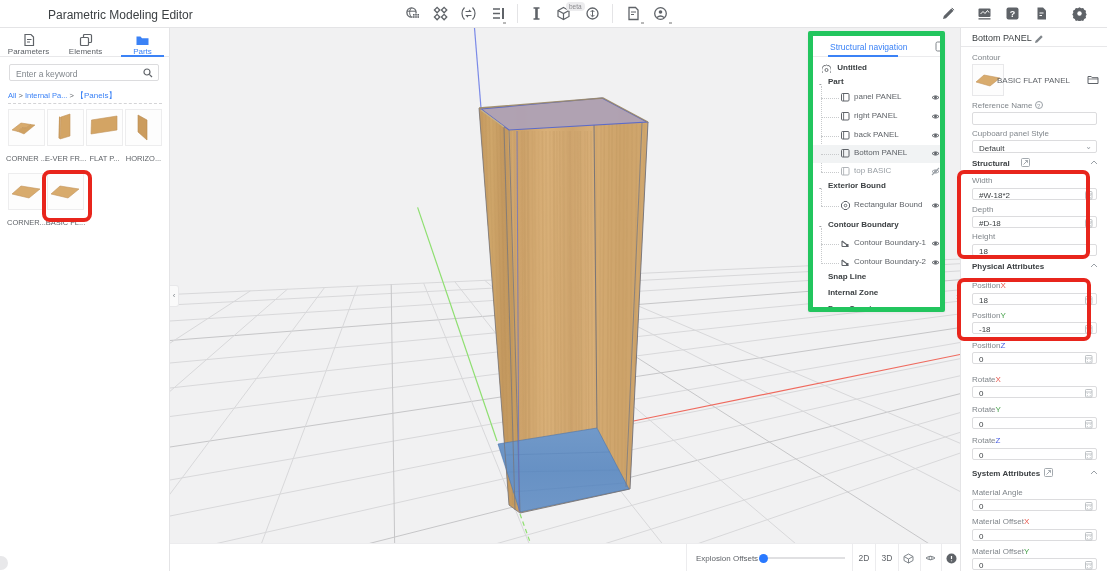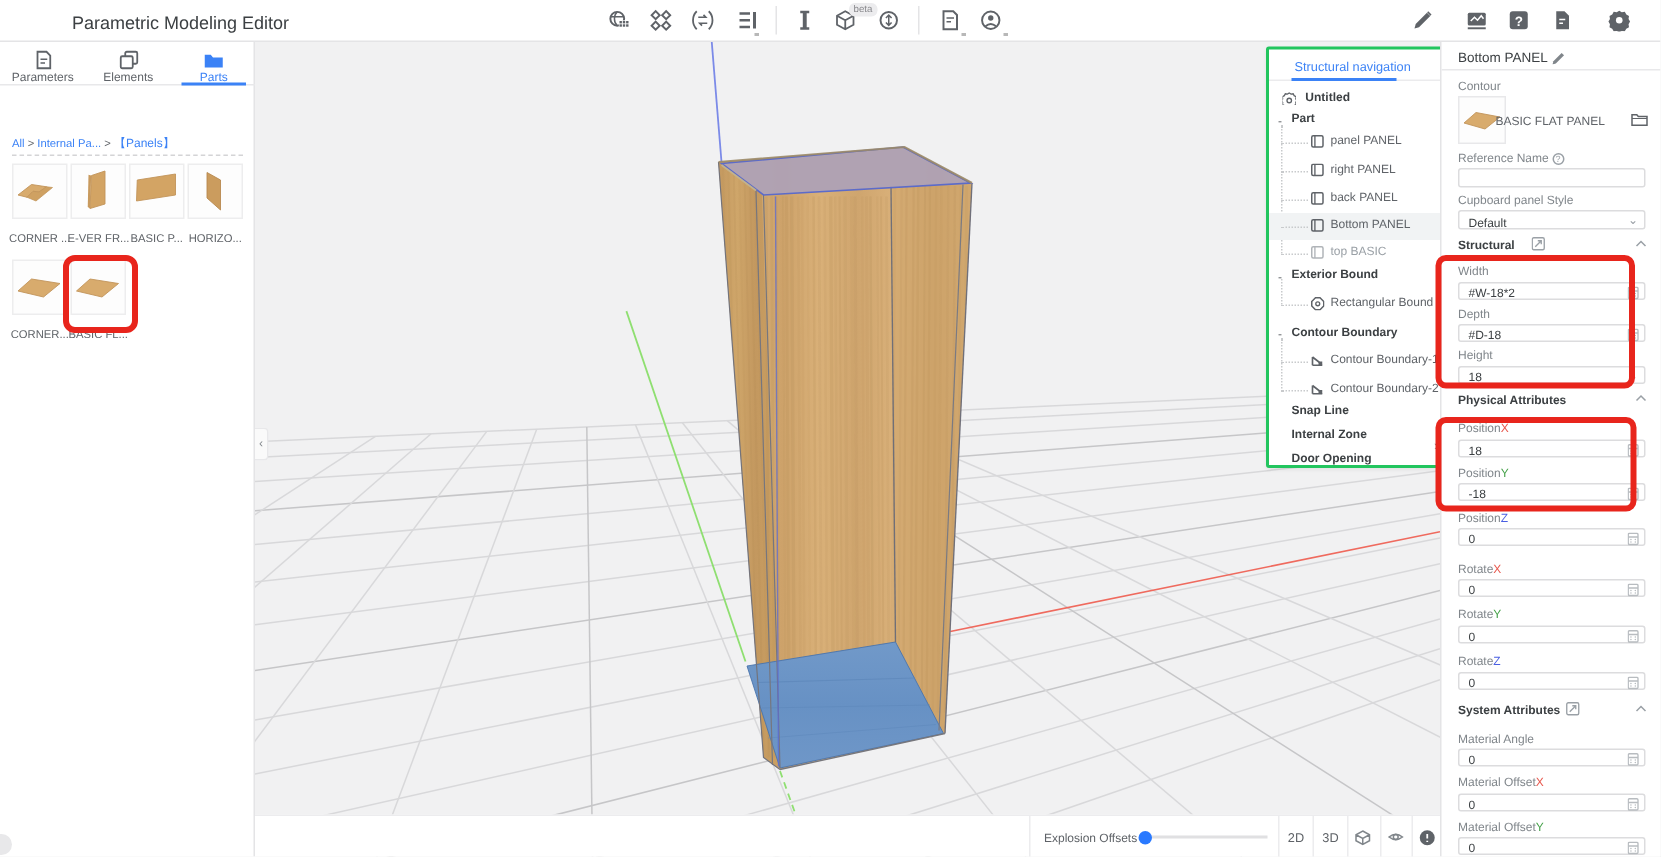--- a/index.html
+++ b/index.html
@@ -266,20 +266,27 @@
       </svg>
     </div>
  <div style="position:absolute;left:57px;top:19px;width:57px;text-align:center;font-size:8px;color:#5f6368">Elements</div>
  <div style="position:absolute;left:135px;top:5px;width:14px;height:14px">
       <svg width="14" height="14" viewBox="0 0 14 14" style="display:block;">
         <path d="M1.5 3.5 h4 l1.5 1.8 h6.5 V12 H1.5 Z" fill="#3b82f6"></path>
       </svg>
     </div>
  <div style="position:absolute;left:114px;top:19px;width:57px;text-align:center;font-size:8px;color:#3b82f6">Parts</div>
  <div style="position:absolute;left:121px;top:27px;width:43px;height:2px;background:#3b82f6"></div>
+ <div style="position:absolute;left:9px;top:36px;width:150px;height:17px;border:1px solid #dcdcde;border-radius:2px">
+   <div style="position:absolute;left:6px;top:4px;font-size:8.5px;color:#80868b">Enter a keyword</div>
+   <svg width="10" height="10" viewBox="0 0 10 10" style="display:block;position:absolute;right:5px;top:3px">
+        <circle cx="4" cy="4" r="3" fill="none" stroke="#5f6368" stroke-width="1.2"></circle>
+        <line x1="6.3" y1="6.3" x2="9" y2="9" stroke="#5f6368" stroke-width="1.2"></line>
+      </svg>
+ </div>
  <div style="position:absolute;left:8px;top:62px;font-size:7.5px;color:#3b82f6;white-space:nowrap">All <span style="color:#5f6368">&gt;</span> Internal Pa... <span style="color:#5f6368">&gt;</span> <span style="font-size:8px">【Panels】</span></div>
  <div style="position:absolute;left:8px;top:75px;width:154px;border-top:1px dashed #d4d4d6"></div>
  <div style="position:absolute;left:8px;top:81px;width:37px;height:37px;background:#fdfdfd;border:1px solid #ededee">
       <svg width="35" height="35" viewBox="0 0 35 35" style="display:block;">
         <polygon points="3,20 12,13 22,14.5 17,18 13,17.5 9,21.5" fill="#d8ab6d" stroke="#c2945a" stroke-width="0.6"></polygon>
         <polygon points="9,21.5 13,17.5 17,18 22,14.5 26,15 15,24" fill="#cfa162" stroke="#c2945a" stroke-width="0.5"></polygon>
       </svg>
     </div>
 <div style="position:absolute;left:6px;top:126px;width:41px;font-size:7.5px;color:#5f6368;text-align:center;white-space:nowrap;overflow:hidden">CORNER ...</div>
  <div style="position:absolute;left:47px;top:81px;width:37px;height:37px;background:#fdfdfd;border:1px solid #ededee">
@@ -287,21 +294,21 @@
         <polygon points="12,29 13,7 22,4 22,26" fill="#d3a464" stroke="#c2945a" stroke-width="0.6"></polygon>
         <polygon points="12,29 12.8,7 11,6.5 10.5,28" fill="#c89a5e"></polygon>
       </svg>
     </div>
 <div style="position:absolute;left:45px;top:126px;width:41px;font-size:7.5px;color:#5f6368;text-align:center;white-space:nowrap;overflow:hidden">E-VER FR...</div>
  <div style="position:absolute;left:86px;top:81px;width:37px;height:37px;background:#fdfdfd;border:1px solid #ededee">
       <svg width="35" height="35" viewBox="0 0 35 35" style="display:block;">
         <polygon points="4,24 4.5,10 30,6 30,20" fill="#d3a464" stroke="#c2945a" stroke-width="0.6"></polygon>
       </svg>
     </div>
-<div style="position:absolute;left:84px;top:126px;width:41px;font-size:7.5px;color:#5f6368;text-align:center;white-space:nowrap;overflow:hidden">BASIC P...</div>
+<div style="position:absolute;left:84px;top:126px;width:41px;font-size:7.5px;color:#5f6368;text-align:center;white-space:nowrap;overflow:hidden">FLAT P...</div>
  <div style="position:absolute;left:125px;top:81px;width:37px;height:37px;background:#fdfdfd;border:1px solid #ededee">
       <svg width="35" height="35" viewBox="0 0 35 35" style="display:block;">
         <polygon points="12,5 21,10 21,30 12,22" fill="#cb9c5e" stroke="#b8894f" stroke-width="0.6"></polygon>
       </svg>
     </div>
 <div style="position:absolute;left:123px;top:126px;width:41px;font-size:7.5px;color:#5f6368;text-align:center;white-space:nowrap;overflow:hidden">HORIZO...</div>
  <div style="position:absolute;left:8px;top:145px;width:37px;height:37px;background:#fdfdfd;border:1px solid #ededee">
       <svg width="35" height="35" viewBox="0 0 35 35" style="display:block;">
         <polygon points="3,20 12,12 31,15 20,24" fill="#d8ab6d" stroke="#c2945a" stroke-width="0.6"></polygon>
       </svg>
@@ -342,21 +349,21 @@
  <div style="position:absolute;left:771px;top:0;width:1px;height:28px;background:#ececee"></div>
  <div style="position:absolute;left:776px;top:9px">
       <svg width="11" height="11" viewBox="0 0 11 11" style="display:block;">
         <circle cx="5.5" cy="5.5" r="5" fill="#5f6368"></circle>
         <path d="M5.5 3 v3 M5.5 7.5 v0.8" stroke="#fff" stroke-width="1.2"></path>
       </svg>
     </div>
 </div>
 <div style="position:absolute;left:170px;top:285px;width:9px;height:22px;background:#fafafa;border:1px solid #e8e8ea;border-left:none;border-radius:0 3px 3px 0;font-size:8px;color:#80868b;text-align:center;line-height:20px">‹</div>
 
-<div style="position:absolute;left:844px;top:31px;width:137px;height:281px;background:#fff;border:2px solid #22c55e;border-radius:2px;box-shadow:0 1px 3px rgba(0,0,0,0.06);overflow:hidden">
+<div style="position:absolute;left:808px;top:31px;width:137px;height:281px;background:#fff;border:5px solid #22c55e;border-radius:2px;box-shadow:0 1px 3px rgba(0,0,0,0.06);overflow:hidden">
  <div style="position:absolute;left:0;top:0;width:137px;height:21px;border-bottom:1px solid #ebebed"></div>
  <div style="position:absolute;left:17px;top:6px;font-size:8.5px;color:#3b82f6">Structural navigation</div>
  <div style="position:absolute;left:15px;top:19px;width:70px;height:2px;background:#3b82f6"></div>
  <div style="position:absolute;left:122px;top:5px">
       <svg width="11" height="11" viewBox="0 0 11 11" style="display:block;">
         <rect x="1" y="1" width="9" height="9" rx="1.5" fill="none" stroke="#80868b" stroke-width="1"></rect>
         <path d="M5.5 5.5 L8.5 2.5 M6 2.5 h2.5 v2.5" fill="none" stroke="#80868b" stroke-width="1"></path>
       </svg>
     </div>
  <div style="position:absolute;left:0;top:22px;width:137px;height:259px">

